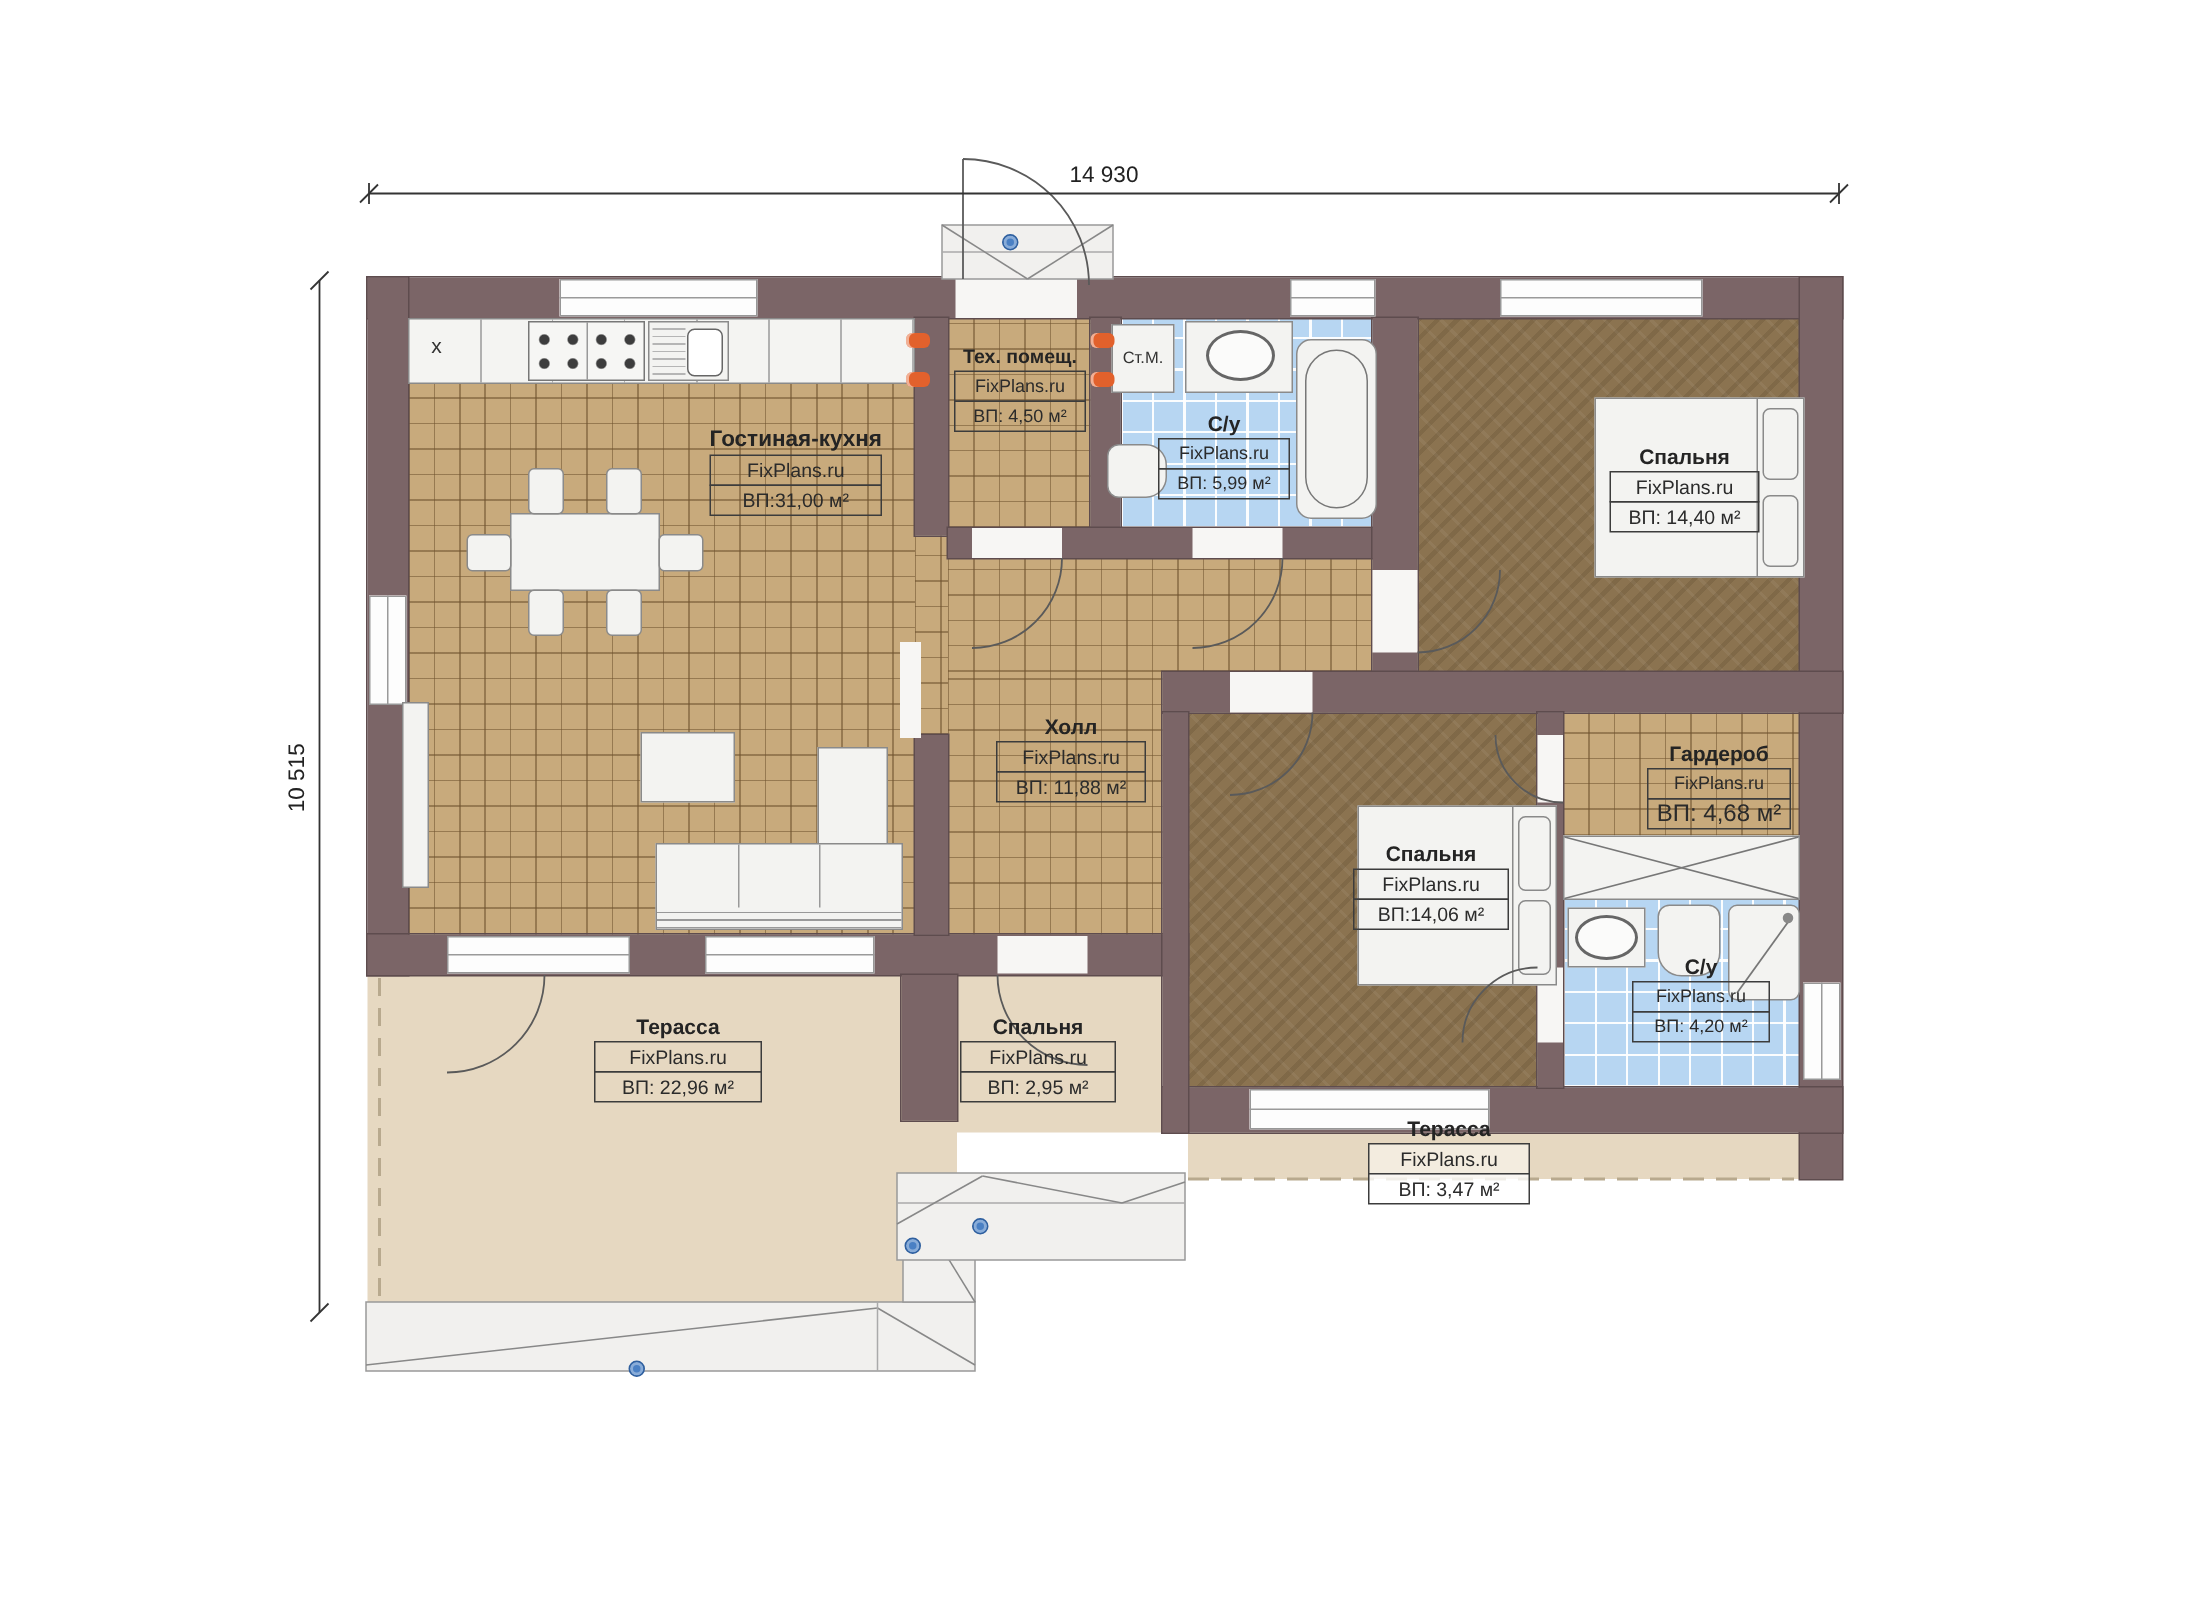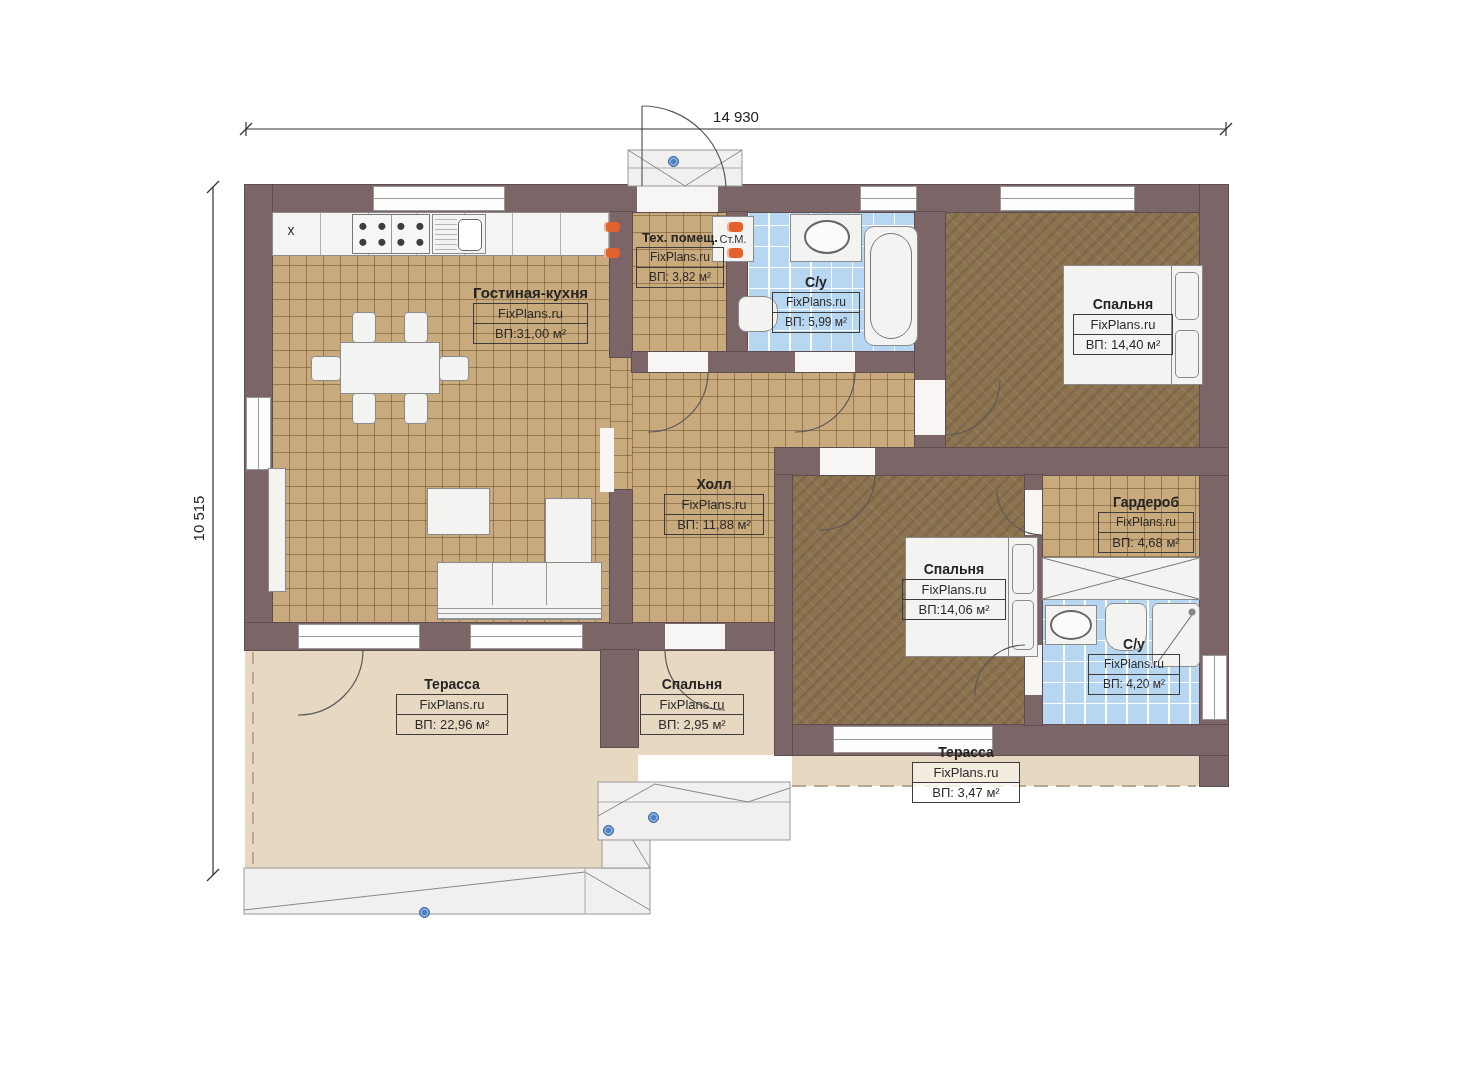--- a/index.html
+++ b/index.html
@@ -124,21 +124,21 @@
   <div class="furn" style="left:439px;top:356px;width:30px;height:25px;border-radius:4px;"></div>
   <div class="furn" style="left:427px;top:488px;width:63px;height:47px;"></div>
   <div class="furn" style="left:268px;top:468px;width:18px;height:124px;"></div>
   <div class="furn" style="left:545px;top:498px;width:47px;height:66px;"></div>
   <div class="furn" style="left:437px;top:562px;width:165px;height:58px;">
     <div style="position:absolute;left:0;bottom:0;width:100%;height:14px;background-image:repeating-linear-gradient(0deg,#999 0 1px,transparent 1px 5px);"></div>
     <div style="position:absolute;left:54px;top:0;width:1px;height:42px;background:#999;"></div>
     <div style="position:absolute;left:108px;top:0;width:1px;height:42px;background:#999;"></div>
   </div>
 
-  <div class="furn" style="left:712px;top:216px;width:42px;height:46px;display:flex;align-items:center;justify-content:center;">
+  <div class="furn" style="left:741px;top:216px;width:42px;height:46px;display:flex;align-items:center;justify-content:center;">
     <span style="font-size:11px;color:#333;">Ст.М.</span>
   </div>
   <div class="furn" style="left:790px;top:214px;width:72px;height:48px;"></div>
   <div class="oval" style="left:804px;top:220px;width:46px;height:34px;"></div>
   <div class="furn" style="left:738px;top:296px;width:40px;height:36px;border-radius:8px 14px 14px 8px;"></div>
   <div class="furn" style="left:864px;top:226px;width:54px;height:120px;border-radius:10px;">
     <div style="position:absolute;left:5px;top:6px;right:5px;bottom:6px;border:1.5px solid #777;border-radius:22px;"></div>
   </div>
 
   <div class="furn" style="left:1063px;top:265px;width:140px;height:120px;">
@@ -240,21 +240,21 @@
 
   <div class="room-label" style="left:473px;top:284px;width:115px;">
     <div class="rl-name" style="font-size:15px;">Гостиная-кухня</div>
     <div class="rl-box">FixPlans.ru</div>
     <div class="rl-box rl-area">ВП:31,00 м²</div>
   </div>
 
   <div class="room-label" style="left:636px;top:230px;width:88px;">
     <div class="rl-name" style="font-size:13px;">Тех. помещ.</div>
     <div class="rl-box" style="font-size:12px;">FixPlans.ru</div>
-    <div class="rl-box rl-area" style="font-size:12px;">ВП: 3,82 м²</div>
+    <div class="rl-box rl-area" style="font-size:12px;">ВП: 4,50 м²</div>
   </div>
 
   <div class="room-label" style="left:772px;top:274px;width:88px;">
     <div class="rl-name">С/у</div>
     <div class="rl-box" style="font-size:12px;">FixPlans.ru</div>
     <div class="rl-box rl-area" style="font-size:12px;">ВП: 5,99 м²</div>
   </div>
 
   <div class="room-label" style="left:1073px;top:296px;width:100px;">
     <div class="rl-name">Спальня</div>
@@ -264,21 +264,21 @@
 
   <div class="room-label" style="left:664px;top:476px;width:100px;">
     <div class="rl-name">Холл</div>
     <div class="rl-box">FixPlans.ru</div>
     <div class="rl-box rl-area">ВП: 11,88 м²</div>
   </div>
 
   <div class="room-label" style="left:1098px;top:494px;width:96px;">
     <div class="rl-name">Гардероб</div>
     <div class="rl-box" style="font-size:12px;">FixPlans.ru</div>
-    <div class="rl-box rl-area" style="font-size:13px;">ВП: 4,68 м²</div>
+    <div class="rl-box rl-area" style="font-size:16px;">ВП: 4,68 м²</div>
   </div>
 
   <div class="room-label" style="left:902px;top:561px;width:104px;">
     <div class="rl-name">Спальня</div>
     <div class="rl-box">FixPlans.ru</div>
     <div class="rl-box rl-area">ВП:14,06 м²</div>
   </div>
 
   <div class="room-label" style="left:1088px;top:636px;width:92px;">
     <div class="rl-name">С/у</div>

